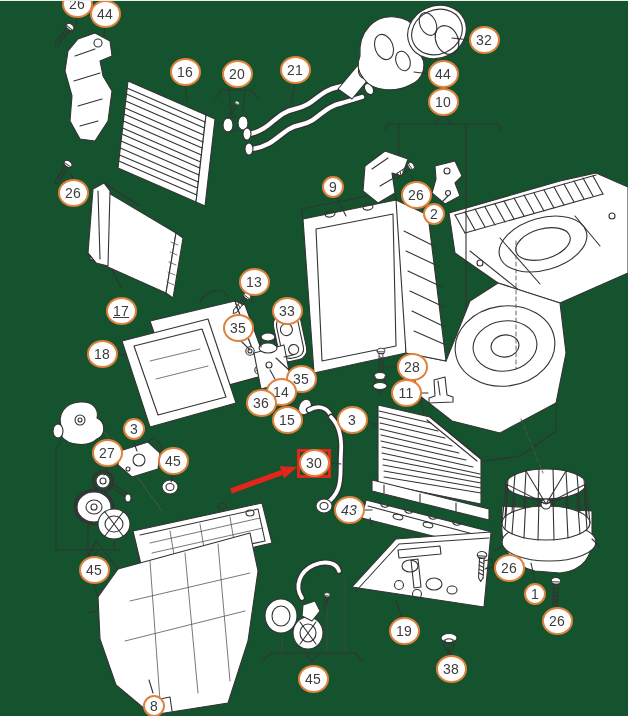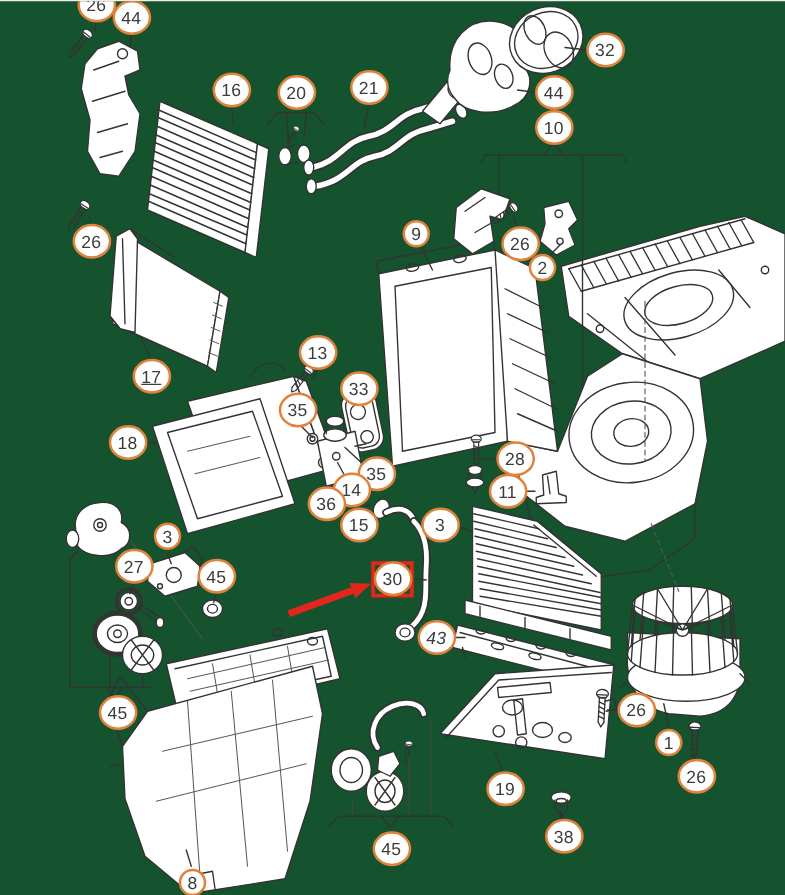--- a/index.html
+++ b/index.html
@@ -362,21 +362,21 @@
       <div class="callout" style="width: 31px; height: 28px; left: 279.5px; top: 55px; border: 2px solid rgb(224, 129, 60); color: rgb(60, 60, 60);">21</div>
       <div class="callout" style="width: 31px; height: 28px; left: 427.5px; top: 59px; border: 2px solid rgb(224, 129, 60); color: rgb(60, 60, 60);">44</div>
       <div class="callout" style="width: 31px; height: 28px; left: 468.5px; top: 25px; border: 2px solid rgb(224, 129, 60); color: rgb(60, 60, 60);">32</div>
       <div class="callout" style="width: 31px; height: 28px; left: 427.5px; top: 87px; border: 2px solid rgb(224, 129, 60); color: rgb(60, 60, 60);">10</div>
       <div class="callout" style="width: 22px; height: 22px; left: 322px; top: 175px; border: 2px solid rgb(224, 129, 60); color: rgb(60, 60, 60);">9</div>
       <div class="callout" style="width: 31px; height: 28px; left: 57.5px; top: 178px; border: 2px solid rgb(224, 129, 60); color: rgb(60, 60, 60);">26</div>
       <div class="callout" style="width: 31px; height: 28px; left: 400.5px; top: 180px; border: 2px solid rgb(224, 129, 60); color: rgb(60, 60, 60);">26</div>
       <div class="callout" style="width: 22px; height: 22px; left: 423px; top: 202px; border: 2px solid rgb(224, 129, 60); color: rgb(60, 60, 60);">2</div>
       <div class="callout" style="width: 31px; height: 28px; left: 238.5px; top: 267px; border: 2px solid rgb(224, 129, 60); color: rgb(60, 60, 60);">13</div>
       <div class="callout" style="width: 31px; height: 28px; left: 271.5px; top: 296px; border: 2px solid rgb(224, 129, 60); color: rgb(60, 60, 60);">33</div>
-      <div class="callout" style="width: 31px; height: 28px; left: 105.5px; top: 286px; border: 2px solid rgb(224, 129, 60); color: rgb(60, 60, 60); text-decoration: underline;">17</div>
+      <div class="callout" style="width: 31px; height: 28px; left: 105.5px; top: 296px; border: 2px solid rgb(224, 129, 60); color: rgb(60, 60, 60); text-decoration: underline;">17</div>
       <div class="callout" style="width: 31px; height: 28px; left: 222.5px; top: 313px; border: 2px solid rgb(224, 129, 60); color: rgb(60, 60, 60);">35</div>
       <div class="callout" style="width: 31px; height: 28px; left: 86.5px; top: 339px; border: 2px solid rgb(224, 129, 60); color: rgb(60, 60, 60);">18</div>
       <div class="callout" style="width: 31px; height: 28px; left: 396.5px; top: 352px; border: 2px solid rgb(224, 129, 60); color: rgb(60, 60, 60);">28</div>
       <div class="callout" style="width: 31px; height: 28px; left: 285.5px; top: 364px; border: 2px solid rgb(224, 129, 60); color: rgb(60, 60, 60);">35</div>
       <div class="callout" style="width: 31px; height: 28px; left: 265.5px; top: 377px; border: 2px solid rgb(224, 129, 60); color: rgb(60, 60, 60);">14</div>
       <div class="callout" style="width: 31px; height: 28px; left: 390.5px; top: 378px; border: 2px solid rgb(224, 129, 60); color: rgb(60, 60, 60);">11</div>
       <div class="callout" style="width: 31px; height: 28px; left: 245.5px; top: 388px; border: 2px solid rgb(224, 129, 60); color: rgb(60, 60, 60); text-align: right;">36</div>
       <div class="callout" style="width: 31px; height: 28px; left: 271.5px; top: 405px; border: 2px solid rgb(224, 129, 60); color: rgb(60, 60, 60);">15</div>
       <div class="callout" style="width: 31px; height: 28px; left: 336.5px; top: 405px; border: 2px solid rgb(224, 129, 60); color: rgb(60, 60, 60);">3</div>
       <div class="callout" style="width: 22px; height: 22px; left: 123px; top: 417px; border: 2px solid rgb(224, 129, 60); color: rgb(60, 60, 60);">3</div>

